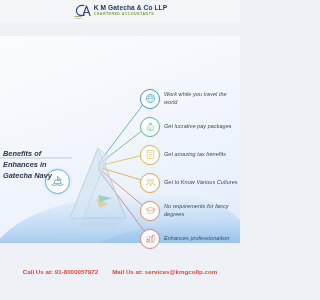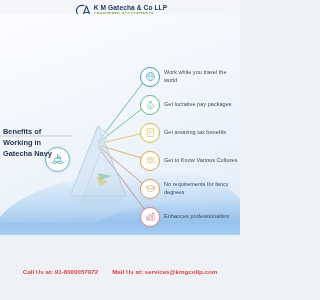--- a/index.html
+++ b/index.html
@@ -24,23 +24,24 @@
     font-size:6.6px;font-weight:bold;color:#1f3864;letter-spacing:.1px;
     white-space:nowrap;
   }
   .logo-sub{
     font-size:3.6px;font-weight:bold;color:#7ba23f;letter-spacing:.45px;
     white-space:nowrap;margin-top:1.2px;
   }
 
   
   .art{
-    position:absolute;left:0;top:14px;width:240px;height:221px;
+    position:absolute;left:0;top:36px;width:240px;height:221px;
     background:linear-gradient(160deg,#fbfcfe 0%,#f2f6fc 45%,#e9f1fb 75%,#dbe9fa 100%);
     overflow:hidden;
+    font-style:italic;
   }
   .sky-wave{
     position:absolute;left:-10px;bottom:-6px;width:270px;height:70px;
     background:linear-gradient(180deg,rgba(168,205,240,0) 0%,rgba(150,195,237,.55) 55%,rgba(124,179,232,.95) 100%);
     border-top-left-radius:60% 100%;
     border-top-right-radius:35% 100%;
   }
   .sky-wave2{
     position:absolute;left:80px;bottom:-10px;width:190px;height:46px;
     background:linear-gradient(180deg,rgba(185,215,243,0) 0%,rgba(137,185,234,.85) 100%);
@@ -162,21 +163,21 @@
       <svg width="15" height="15" viewBox="0 0 24 24">
         <path d="M3 17 q4 3 9 0 q4 3 9 0" fill="none" stroke="#4d9fb5" stroke-width="1.4" stroke-linecap="round"></path>
         <path d="M6 15 L18 15 L16 10 L8 10 Z" fill="none" stroke="#4d9fb5" stroke-width="1.2"></path>
         <line x1="12" y1="10" x2="12" y2="3" stroke="#4d9fb5" stroke-width="1.2"></line>
         <path d="M12 4 L18 9 L12 9" fill="none" stroke="#4d9fb5" stroke-width="1.1"></path>
       </svg>
     </div>
 
     <div class="title-block">
       <div class="line">Benefits of</div>
-      <div class="line">Working in</div>
+      <div class="line">Enhances in</div>
       <div class="line">Gatecha Navy</div>
     </div>
 
     <div class="items">
 
       <div class="item">
         <span class="ico" style="border-color:#3f9dc0">
           <svg width="11" height="11" viewBox="0 0 24 24">
             <circle cx="12" cy="12" r="9" fill="none" stroke="#3f9dc0" stroke-width="1.4"></circle>
             <ellipse cx="12" cy="12" rx="4" ry="9" fill="none" stroke="#3f9dc0" stroke-width="1"></ellipse>

